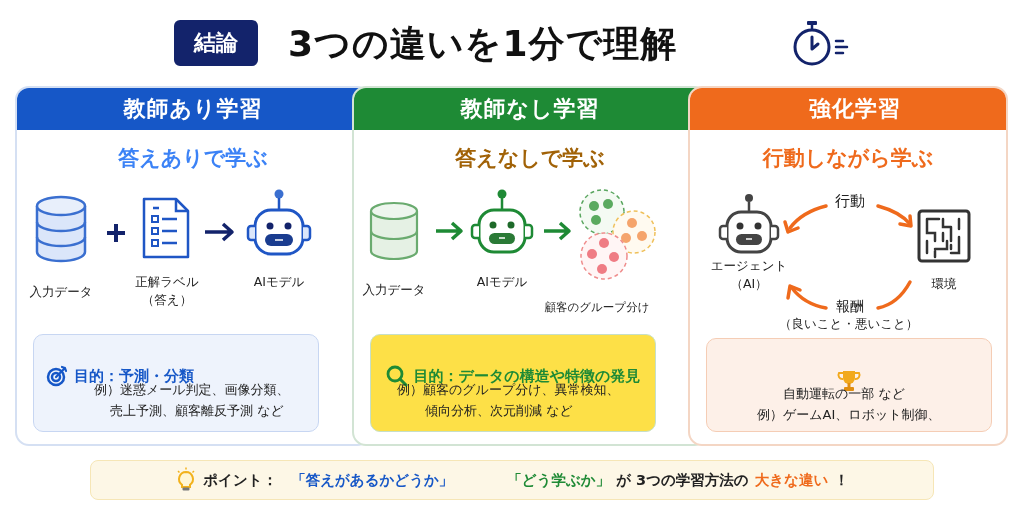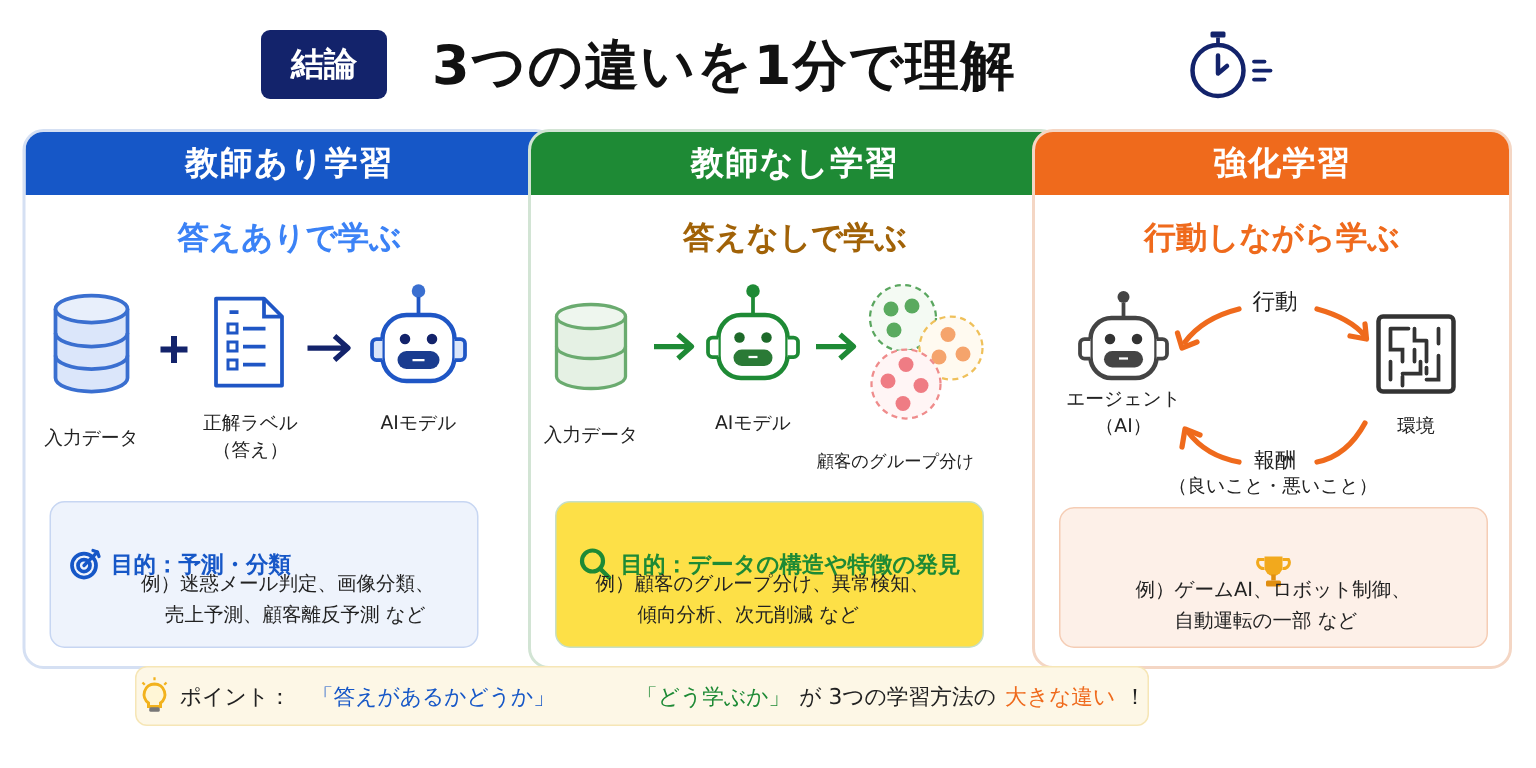--- a/index.html
+++ b/index.html
@@ -64,24 +64,24 @@
   .card-3 .purpose-title { color: #ef6a1c; }
   .purpose-title svg { flex: none; }
 
   .purpose-ex {
     position: absolute; top: 44px; left: 0; width: 100%;
     font-size: 13px; color: #222; line-height: 21px;
   }
   .ex-line { display: block; white-space: nowrap; }
 
   .point-bar {
-    position: absolute; left: 90px; top: 444px; width: 676px; height: 40px;
+    position: absolute; left: 90px; top: 460px; width: 844px; height: 40px;
     background: #fdf7e6; border: 1.5px solid #f6e6b6; border-radius: 8px;
     display: flex; align-items: center; justify-content: center; gap: 6px;
-    font-size: 14.5px; font-weight: normal; color: #222; white-space: nowrap;
+    font-size: 14.5px; font-weight: bold; color: #222; white-space: nowrap;
   }
   .pt-blue { color: #1657c7; }
   .pt-green { color: #1e8a35; margin-left: 48px; }
   .pt-orange { color: #ef6a1c; }
 </style>
 </head>
 <body>
 
 <div class="header">
   <div class="conclusion-badge">結論</div>
@@ -292,22 +292,22 @@
   <div class="purpose-box" style="top:250px;height:94px;">
     <div class="purpose-title">
       <svg width="26" height="24" viewBox="0 0 26 24">
         <path d="M7 2 h12 v7 a6 6 0 0 1 -12 0 z" fill="#f2a91d"></path>
         <path d="M7 4 h-4 a4 4 0 0 0 4 6 M19 4 h4 a4 4 0 0 1 -4 6" fill="none" stroke="#f2a91d" stroke-width="2"></path>
         <rect x="11.5" y="14" width="3" height="4" fill="#e08e10"></rect>
         <rect x="8" y="18" width="10" height="4" rx="1" fill="#e08e10"></rect>
       </svg>
     </div>
     <div class="purpose-ex">
+      <span class="ex-line" style="padding-left:76px;">自動運転の一部 など</span>
       <span class="ex-line" style="padding-left:50px;">例）ゲームAI、ロボット制御、</span>
-      <span class="ex-line" style="padding-left:76px;">自動運転の一部 など</span>
     </div>
   </div>
 </div>
 
 <div class="point-bar">
   <svg width="22" height="26" viewBox="0 0 22 26">
     <path d="M11 5 a7 7 0 0 0 -4 12.7 v2.3 h8 v-2.3 a7 7 0 0 0 -4 -12.7z" fill="#fff6d6" stroke="#f2b21d" stroke-width="2"></path>
     <rect x="7.5" y="20.5" width="7" height="3" rx="1" fill="#777"></rect>
     <line x1="11" y1="0.5" x2="11" y2="2.5" stroke="#f2b21d" stroke-width="1.5"></line>
     <line x1="3" y1="4" x2="4.5" y2="5.5" stroke="#f2b21d" stroke-width="1.5"></line>

